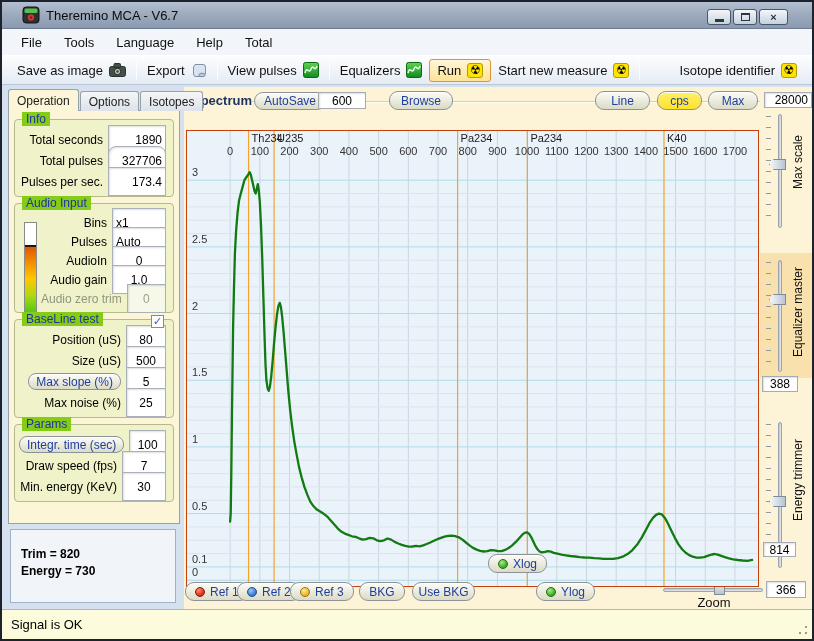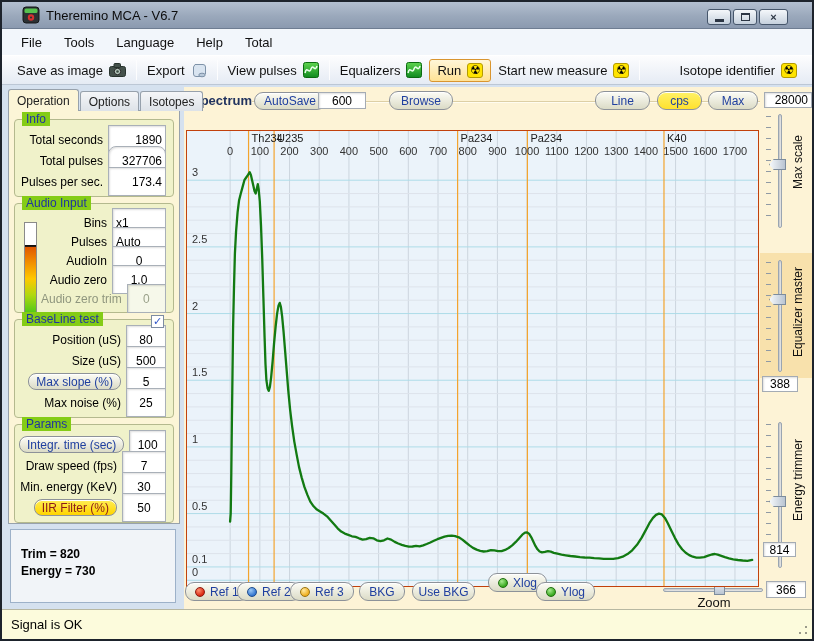--- a/index.html
+++ b/index.html
@@ -211,21 +211,21 @@
         </div>
         <div class="row">
           <span class="rlabel">Pulses</span>
           <div class="vbox" style="justify-content: flex-start;">Auto</div>
         </div>
         <div class="row">
           <span class="rlabel">AudioIn</span>
           <div class="vbox" style="justify-content: center;">0</div>
         </div>
         <div class="row">
-          <span class="rlabel">Audio zero</span>
+          <span class="rlabel">Audio gain</span>
           <div class="vbox" style="justify-content: center;">1.0</div>
         </div>
         <div class="row disabled">
           <span class="rlabel">Audio zero trim</span>
           <div class="vbox" style="justify-content: center;">0</div>
         </div>
       </div>
     <div class="group g-baseline">
         <div class="group-title">BaseLine test</div>
         <div class="checkbox">✓</div>
@@ -252,24 +252,20 @@
           <div class="pill rowbtn">Integr. time (sec)</div>
           <div class="vbox" style="justify-content: center;">100</div>
         </div>
         <div class="row">
           <span class="rlabel">Draw speed (fps)</span>
           <div class="vbox" style="justify-content: center;">7</div>
         </div>
         <div class="row">
           <span class="rlabel">Min. energy (KeV)</span>
           <div class="vbox" style="justify-content: center;">30</div>
-        </div>
-        <div class="row">
-          <div class="pill rowbtn yellow">IIR Filter (%)</div>
-          <div class="vbox" style="justify-content: center;">50</div>
         </div>
       </div>
   </div>
 
   <div class="trimbox">
     <div>Trim = 820</div>
     <div>Energy = 730</div>
   </div>
 
   <div class="spanel"></div>
@@ -381,21 +377,21 @@
   <div class="hctrl pill" style="left:235px;top:580px">
       <span class="dot blue"></span>
       <span>Ref 2</span>
     </div>
   <div class="hctrl pill" style="left:288px;top:580px">
       <span class="dot yellow"></span>
       <span>Ref 3</span>
     </div>
   <div class="hctrl pill" style="left:357px;top:580px;width:46px">BKG</div>
   <div class="hctrl pill" style="left:410px;top:580px;width:63px">Use BKG</div>
-  <div class="hctrl pill" style="left:486px;top:571px">
+  <div class="hctrl pill" style="left:486px;top:552px">
       <span class="dot green"></span>
       <span>Xlog</span>
     </div>
   <div class="hctrl pill" style="left:534px;top:580px">
       <span class="dot green"></span>
       <span>Ylog</span>
     </div>
 
   <div class="hticks" style="left:663px;top:577px;width:95px"></div>
   <div class="htrack" style="left:661px;top:586px;width:100px"></div>

